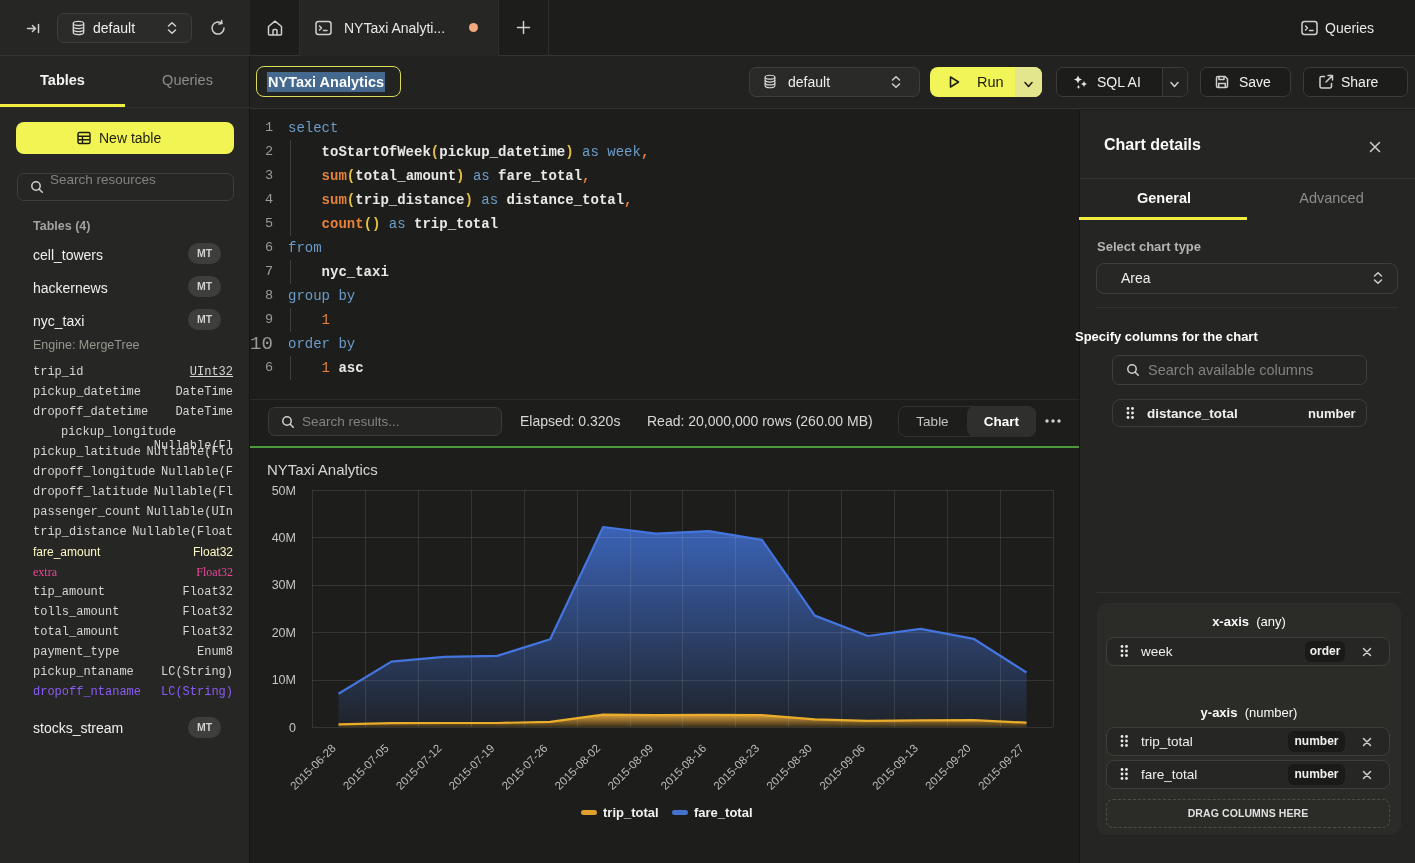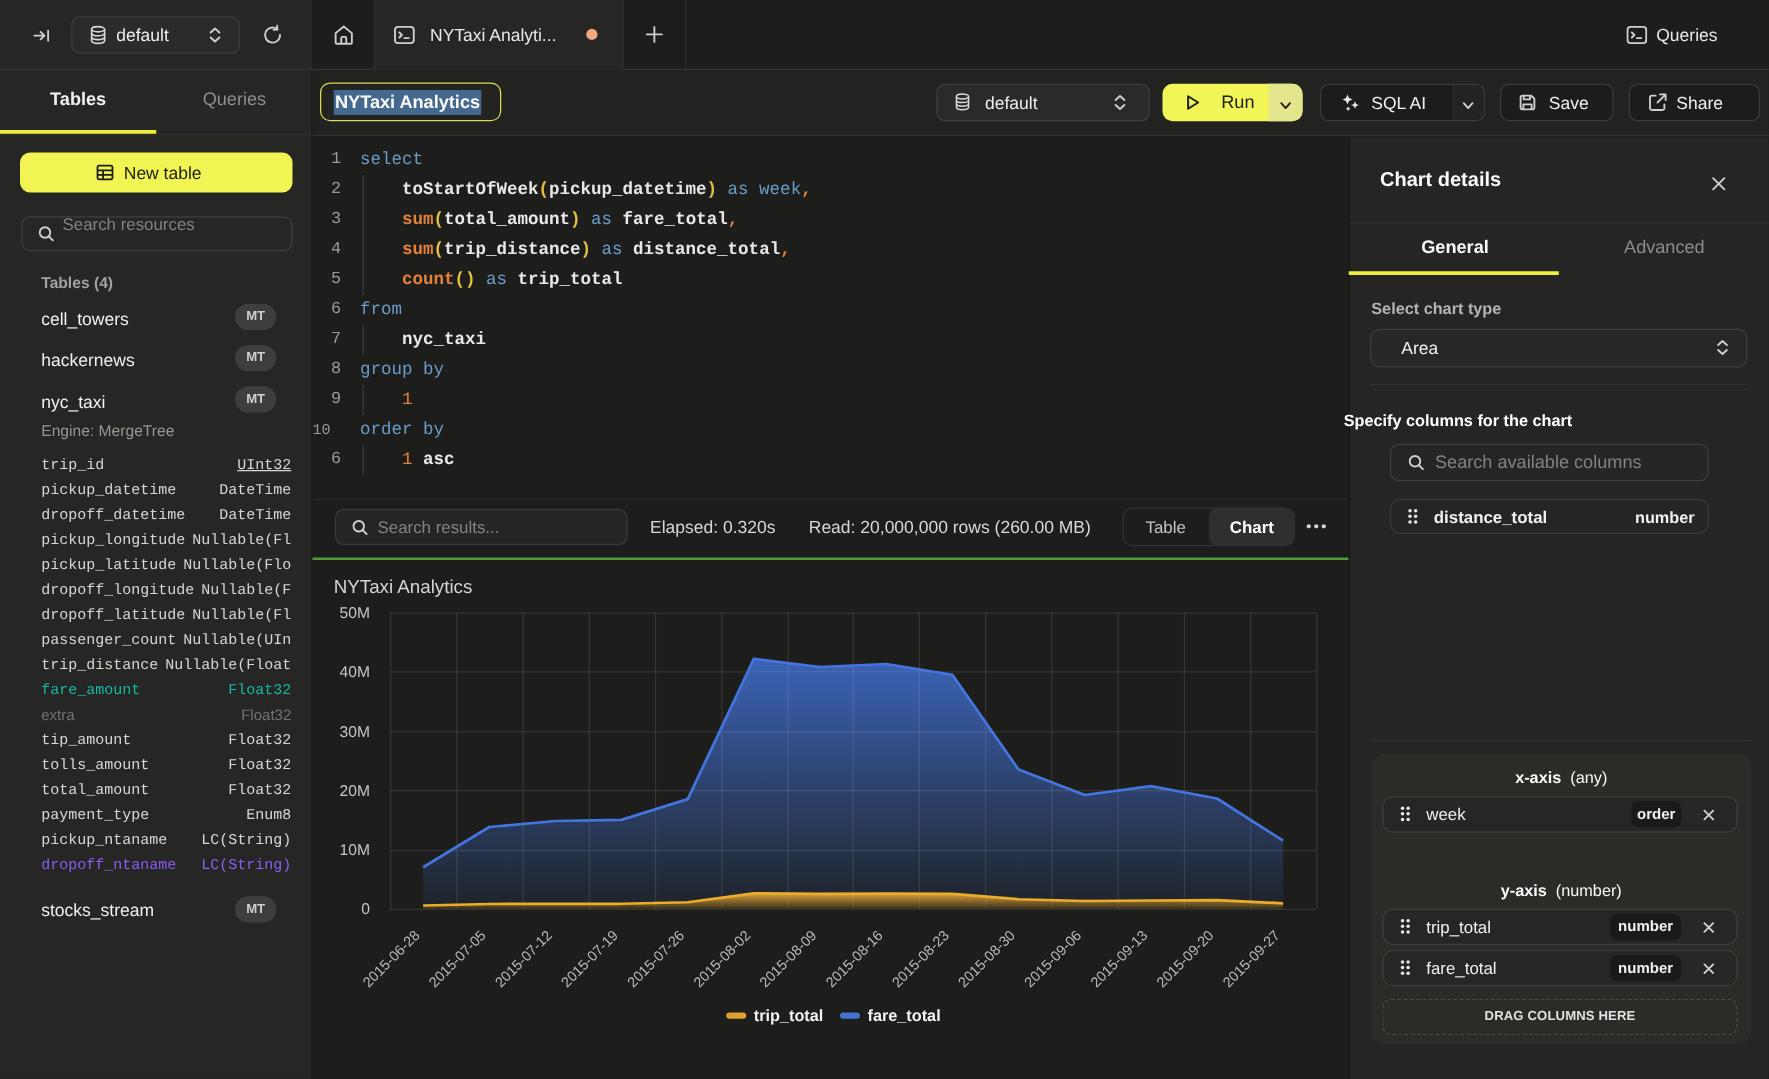--- a/index.html
+++ b/index.html
@@ -73,21 +73,21 @@
   </div>
 <div class="abs" style="left:33px;top:385px;width:200px;height:20px;font-family:'Liberation Mono',monospace;font-size:12px;color:#d6d6d4;">
     <span style="float:left;">pickup_datetime</span>
     <span style="float:right;">DateTime</span>
   </div>
 <div class="abs" style="left:33px;top:405px;width:200px;height:20px;font-family:'Liberation Mono',monospace;font-size:12px;color:#d6d6d4;">
     <span style="float:left;">dropoff_datetime</span>
     <span style="float:right;">DateTime</span>
   </div>
 <div class="abs" style="left:33px;top:425px;width:200px;height:20px;font-family:'Liberation Mono',monospace;font-size:12px;color:#d6d6d4;">
-    <span style="float:left;">pickup_longitude</span>
+    <span style="float:left;margin-left:28px;">pickup_longitude</span>
     <span style="float:right;">Nullable(Fl</span>
   </div>
 <div class="abs" style="left:33px;top:445px;width:200px;height:20px;font-family:'Liberation Mono',monospace;font-size:12px;color:#d6d6d4;">
     <span style="float:left;">pickup_latitude</span>
     <span style="float:right;">Nullable(Flo</span>
   </div>
 <div class="abs" style="left:33px;top:465px;width:200px;height:20px;font-family:'Liberation Mono',monospace;font-size:12px;color:#d6d6d4;">
     <span style="float:left;">dropoff_longitude</span>
     <span style="float:right;">Nullable(F</span>
   </div>
@@ -96,25 +96,25 @@
     <span style="float:right;">Nullable(Fl</span>
   </div>
 <div class="abs" style="left:33px;top:505px;width:200px;height:20px;font-family:'Liberation Mono',monospace;font-size:12px;color:#d6d6d4;">
     <span style="float:left;">passenger_count</span>
     <span style="float:right;">Nullable(UIn</span>
   </div>
 <div class="abs" style="left:33px;top:525px;width:200px;height:20px;font-family:'Liberation Mono',monospace;font-size:12px;color:#d6d6d4;">
     <span style="float:left;">trip_distance</span>
     <span style="float:right;">Nullable(Float</span>
   </div>
-<div class="abs" style="left:33px;top:545px;width:200px;height:20px;font-family:Liberation Mono, monospace;font-size:12px;color:#14b8a6;">
+<div class="abs" style="left:33px;top:545px;width:200px;height:20px;font-family:Liberation Sans, sans-serif;font-size:12px;color:#fef9c3;">
     <span style="float:left;">fare_amount</span>
     <span style="float:right;">Float32</span>
   </div>
-<div class="abs" style="left:33px;top:565px;width:200px;height:20px;font-family:Liberation Sans, sans-serif;font-size:12px;color:#737373;">
+<div class="abs" style="left:33px;top:565px;width:200px;height:20px;font-family:Liberation Serif, serif;font-size:12px;color:#ec4899;">
     <span style="float:left;">extra</span>
     <span style="float:right;">Float32</span>
   </div>
 <div class="abs" style="left:33px;top:585px;width:200px;height:20px;font-family:'Liberation Mono',monospace;font-size:12px;color:#d6d6d4;">
     <span style="float:left;">tip_amount</span>
     <span style="float:right;">Float32</span>
   </div>
 <div class="abs" style="left:33px;top:605px;width:200px;height:20px;font-family:'Liberation Mono',monospace;font-size:12px;color:#d6d6d4;">
     <span style="float:left;">tolls_amount</span>
     <span style="float:right;">Float32</span>
@@ -229,21 +229,21 @@
 <div class="abs" style="left:250px;top:212px;width:23px;height:24px;line-height:24px;text-align:right;font-family:'Liberation Mono',monospace;font-size:13.5px;color:#9a9a98;">5</div>
 <div class="abs" style="left:288px;top:212px;height:24px;line-height:24px;font-family:'Liberation Mono',monospace;font-size:14px;white-space:pre;"><span>&nbsp;&nbsp;&nbsp;&nbsp;</span><span style="color:#e4823c;font-weight:700;">count</span><span style="color:#e2c043;font-weight:700;">(</span><span style="color:#e2c043;font-weight:700;">)</span><span>&nbsp;</span><span style="color:#6b9cca;">as</span><span>&nbsp;</span><span style="color:#e8e8e6;font-weight:700;">trip_total</span></div>
 <div class="abs" style="left:250px;top:236px;width:23px;height:24px;line-height:24px;text-align:right;font-family:'Liberation Mono',monospace;font-size:13.5px;color:#9a9a98;">6</div>
 <div class="abs" style="left:288px;top:236px;height:24px;line-height:24px;font-family:'Liberation Mono',monospace;font-size:14px;white-space:pre;"><span style="color:#6b9cca;">from</span></div>
 <div class="abs" style="left:250px;top:260px;width:23px;height:24px;line-height:24px;text-align:right;font-family:'Liberation Mono',monospace;font-size:13.5px;color:#9a9a98;">7</div>
 <div class="abs" style="left:288px;top:260px;height:24px;line-height:24px;font-family:'Liberation Mono',monospace;font-size:14px;white-space:pre;"><span>&nbsp;&nbsp;&nbsp;&nbsp;</span><span style="color:#e8e8e6;font-weight:700;">nyc_taxi</span></div>
 <div class="abs" style="left:250px;top:284px;width:23px;height:24px;line-height:24px;text-align:right;font-family:'Liberation Mono',monospace;font-size:13.5px;color:#9a9a98;">8</div>
 <div class="abs" style="left:288px;top:284px;height:24px;line-height:24px;font-family:'Liberation Mono',monospace;font-size:14px;white-space:pre;"><span style="color:#6b9cca;">group&nbsp;by</span></div>
 <div class="abs" style="left:250px;top:308px;width:23px;height:24px;line-height:24px;text-align:right;font-family:'Liberation Mono',monospace;font-size:13.5px;color:#9a9a98;">9</div>
 <div class="abs" style="left:288px;top:308px;height:24px;line-height:24px;font-family:'Liberation Mono',monospace;font-size:14px;white-space:pre;"><span>&nbsp;&nbsp;&nbsp;&nbsp;</span><span style="color:#e4823c;">1</span></div>
-<div class="abs" style="left:250px;top:332px;width:23px;height:24px;line-height:24px;text-align:left;font-family:'Liberation Mono',monospace;font-size:12px;color:#9a9a98;">10</div>
+<div class="abs" style="left:250px;top:332px;width:23px;height:24px;line-height:24px;text-align:left;font-family:'Liberation Mono',monospace;font-size:19px;color:#9a9a98;">10</div>
 <div class="abs" style="left:288px;top:332px;height:24px;line-height:24px;font-family:'Liberation Mono',monospace;font-size:14px;white-space:pre;"><span style="color:#6b9cca;">order&nbsp;by</span></div>
 <div class="abs" style="left:250px;top:356px;width:23px;height:24px;line-height:24px;text-align:right;font-family:'Liberation Mono',monospace;font-size:13.5px;color:#9a9a98;">6</div>
 <div class="abs" style="left:288px;top:356px;height:24px;line-height:24px;font-family:'Liberation Mono',monospace;font-size:14px;white-space:pre;"><span>&nbsp;&nbsp;&nbsp;&nbsp;</span><span style="color:#e4823c;">1</span><span>&nbsp;</span><span style="color:#e8e8e6;font-weight:700;">asc</span></div>
 <div class="abs" style="left:290px;top:140px;width:1px;height:96px;background:#3f3f3d;"></div>
 <div class="abs" style="left:290px;top:260px;width:1px;height:24px;background:#3f3f3d;"></div>
 <div class="abs" style="left:290px;top:308px;width:1px;height:24px;background:#3f3f3d;"></div>
 <div class="abs" style="left:290px;top:356px;width:1px;height:24px;background:#3f3f3d;"></div>
 
 <div class="abs" style="left:250px;top:399px;width:829px;height:46px;background:#1d1d1b;border-top:1px solid #2a2a28;"></div>
 <div class="abs" style="left:268px;top:407px;width:234px;height:29px;background:#252523;border:1px solid #3b3b39;border-radius:7px;"></div>

